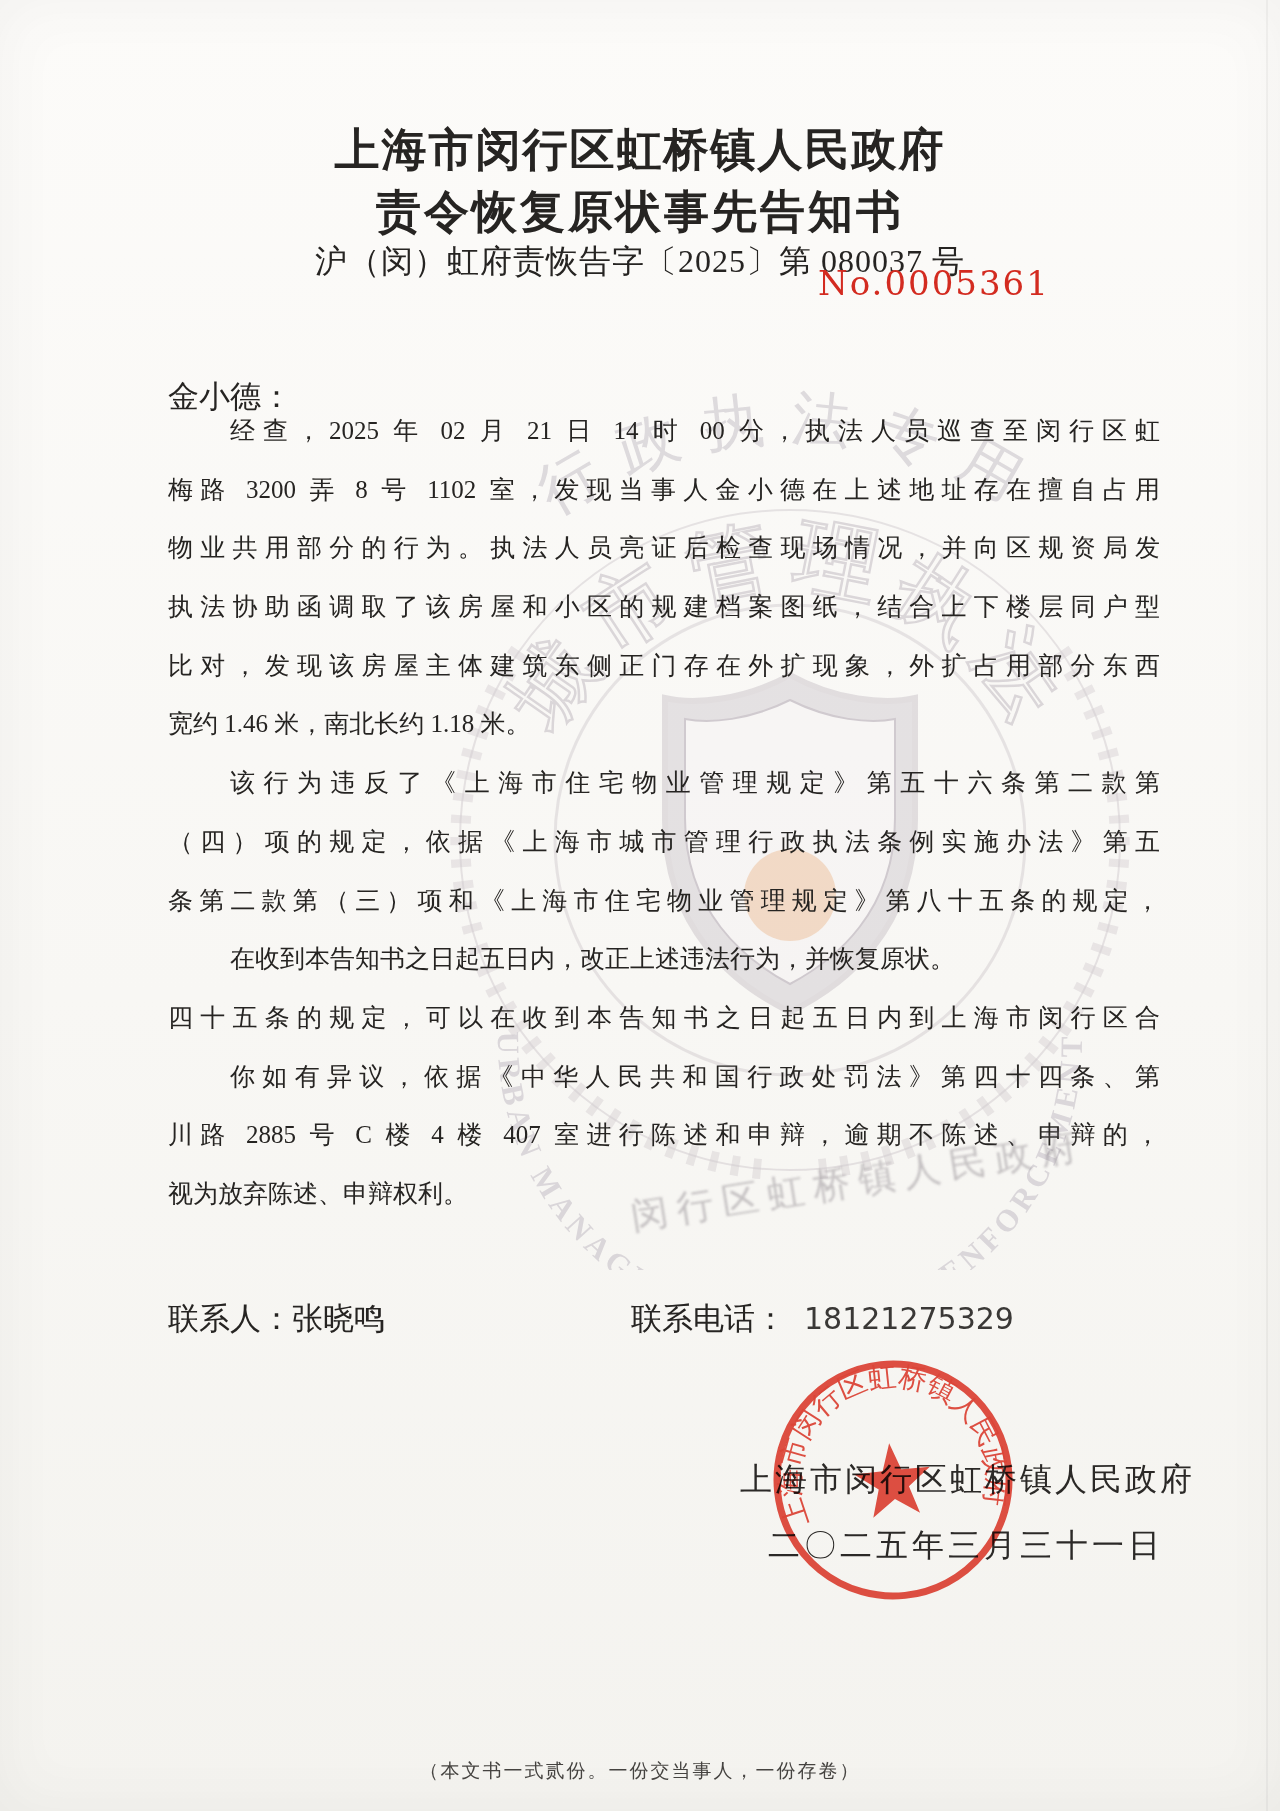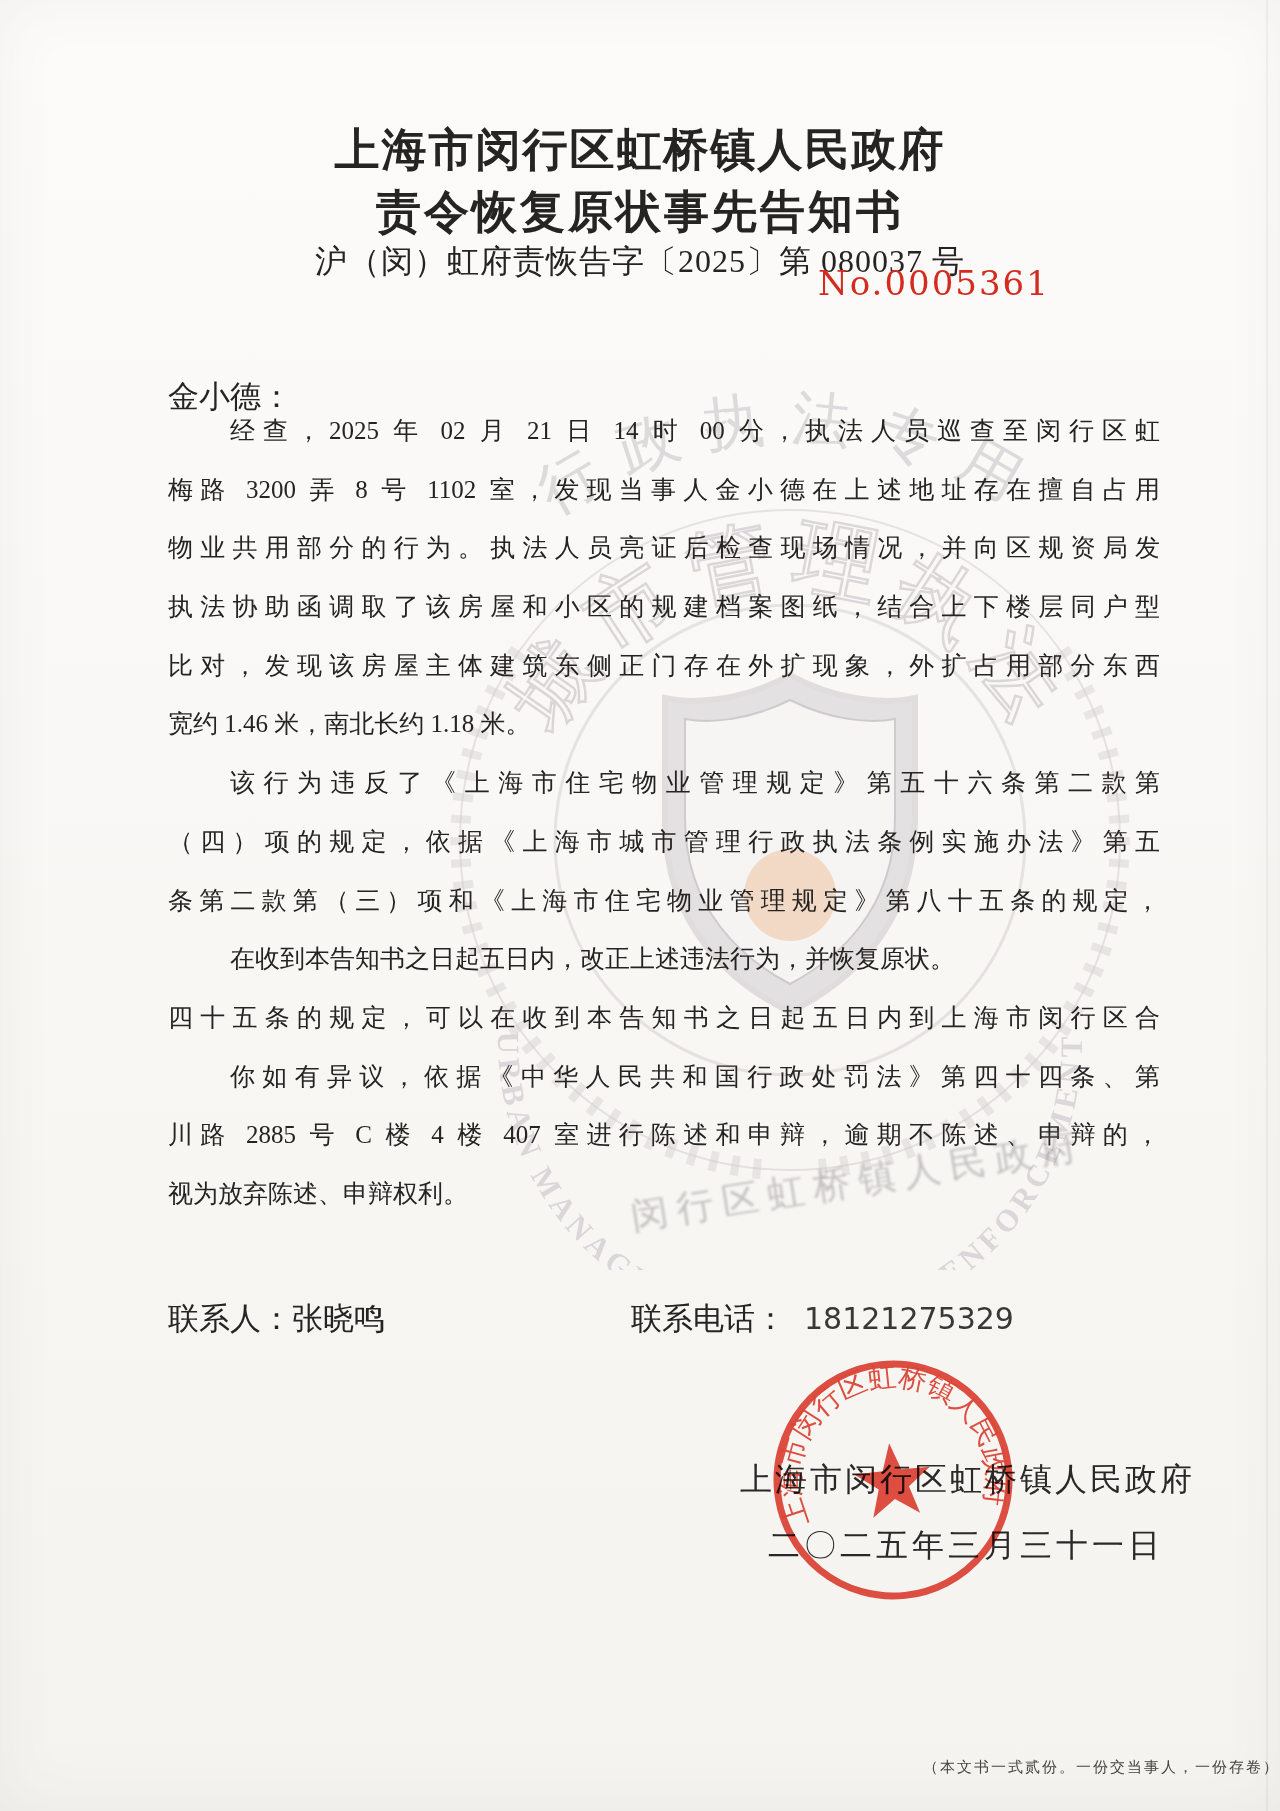--- a/index.html
+++ b/index.html
@@ -31,22 +31,22 @@
   .bline.ind{text-indent:62px;}
   .contact-row{position:absolute;top:1289px;left:168px;width:992px;height:59px;
                font-size:31px;line-height:59px;}
   .contact-phone{position:absolute;left:455px;top:0;margin-left:8px;}
   .contact-phone .num{font-family:"DejaVu Sans","Liberation Sans",sans-serif;
                       font-size:30px;margin-left:18px;color:#3a3836;}
   
   .signature{position:absolute;top:1458px;left:740px;font-size:32px;letter-spacing:3px;color:#2b2927;}
   .issue-date{position:absolute;top:1524px;left:768px;font-size:32px;letter-spacing:4px;color:#2b2927;}
   
-  .footer{position:absolute;top:1758px;left:0;width:1280px;text-align:right;
-          font-size:15px;letter-spacing:2px;color:#454340;font-family:Liberation Mono, monospace;}
+  .footer{position:absolute;top:1758px;left:0;width:1280px;text-align:center;
+          font-size:19px;letter-spacing:2px;color:#454340;font-family:Liberation Mono, monospace;}
   
   .wm{position:absolute;left:350px;top:390px;opacity:.34;pointer-events:none;}
   .ghost-imprint{position:absolute;top:1150px;left:628px;width:540px;
                  font-size:37px;letter-spacing:9px;color:rgba(128,122,128,.42);
                  transform:rotate(-9deg);filter:blur(1.1px);}
   
   .stamp{position:absolute;left:758px;top:1345px;mix-blend-mode:multiply;opacity:.93;
          transform:rotate(-6deg);}
 </style>
 </head>

